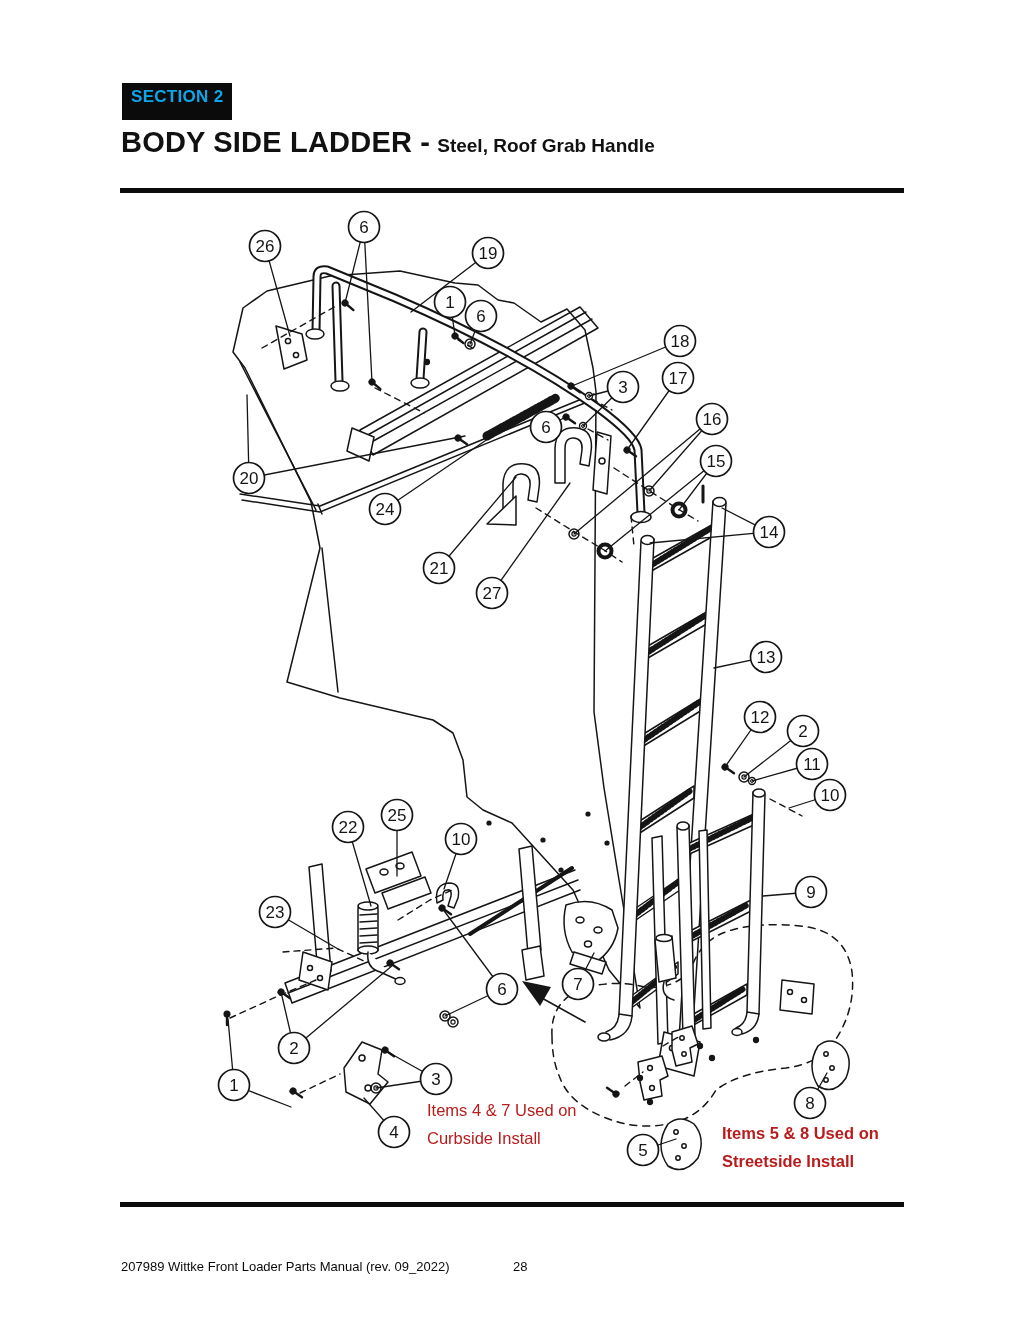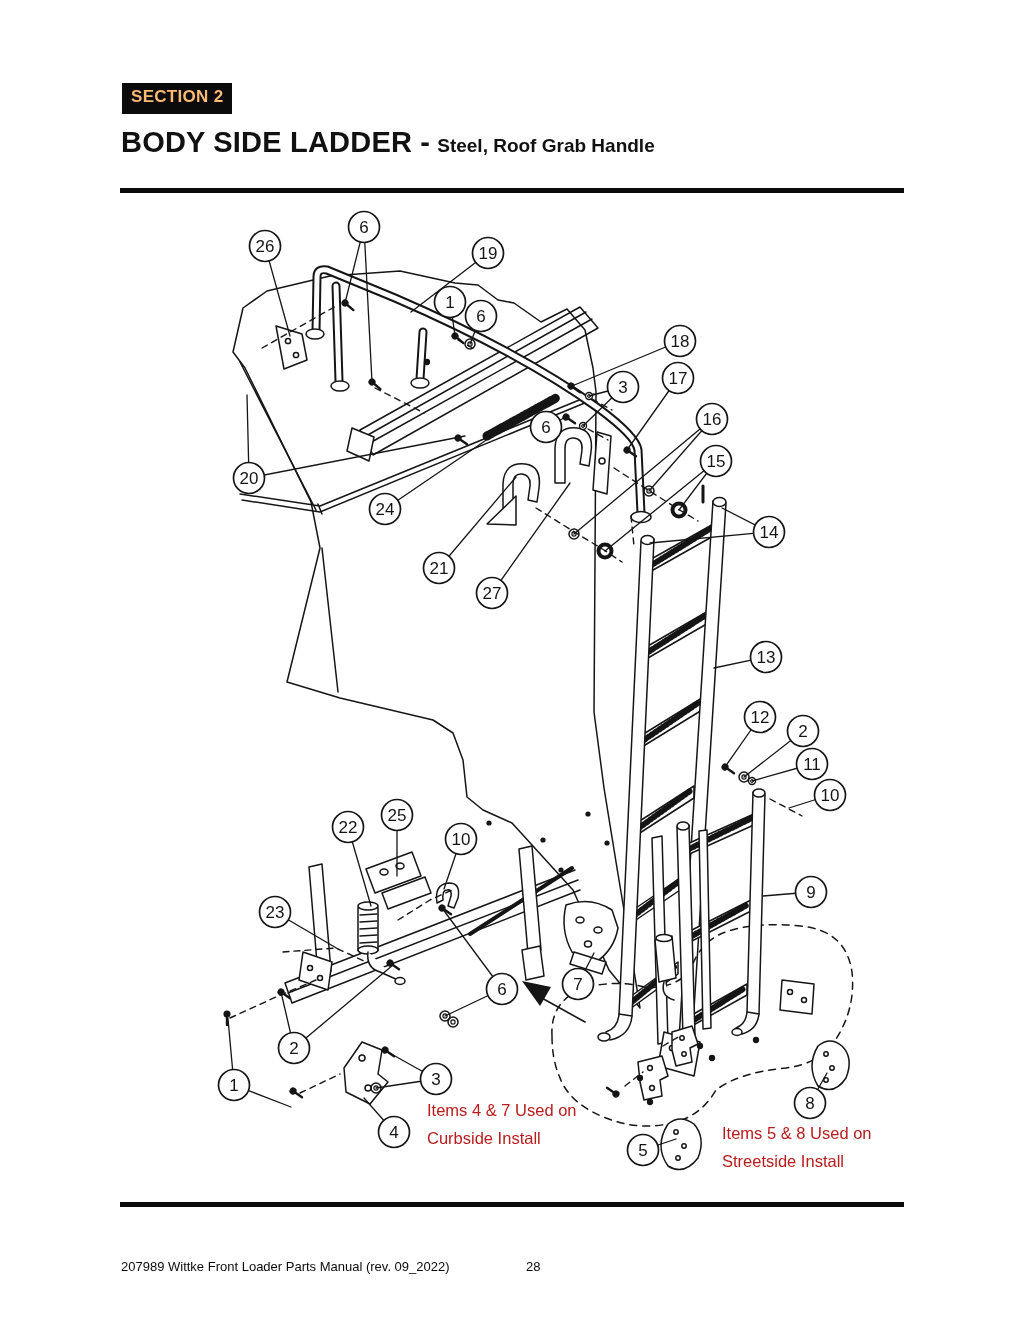--- a/index.html
+++ b/index.html
@@ -1,31 +1,31 @@
 <!DOCTYPE html>
 <html><head>
 <meta charset="utf-8">
 <style>
   html,body{margin:0;padding:0;background:#fff;}
   .page{position:relative;width:1024px;height:1326px;background:#fff;overflow:hidden;
         font-family:"Liberation Sans",sans-serif;color:#111;}
-  .badge{position:absolute;left:122px;top:83px;background:#0b0b0b;color:#fdba74;
-         font-size:17px;font-weight:bold;padding:4px 9px 7px 9px;letter-spacing:.3px;}
+  .badge{position:absolute;left:122px;top:83px;background:#0b0b0b;color:#0ea5e9;
+         font-size:17px;font-weight:bold;padding:4px 9px 13px 9px;letter-spacing:.3px;}
   .title-row{position:absolute;left:121px;top:126px;white-space:nowrap;}
   .t1{font-size:29px;font-weight:bold;letter-spacing:.2px;}
   .t2{font-size:19px;font-weight:bold;margin-left:7px;}
   .rule{position:absolute;left:120px;width:784px;height:5px;background:#0b0b0b;}
   .rule-top{top:188px;}
   .rule-bottom{top:1202px;}
   #diagram{position:absolute;left:0;top:0;}
   .note{position:absolute;font-size:16.5px;line-height:28px;color:#b91c1c;}
   .note-curbside{left:427px;top:1096px;}
-  .note-streetside{left:722px;top:1119px;}
+  .note-streetside{left:722px;top:1119px;font-weight:bold;}
   .footer{position:absolute;left:121px;top:1259px;font-size:13px;color:#0b0b0b;}
-  .pageno{position:absolute;left:405px;top:0;text-align:center;}
+  .pageno{position:absolute;left:392px;top:0;text-align:center;}
 </style>
 </head>
 <body>
 
 <div class="page">
 
   <div class="badge">SECTION 2</div>
   <div class="title-row">
     <span class="t1">BODY SIDE LADDER -</span><span class="t2">Steel, Roof Grab Handle</span>
   </div>

